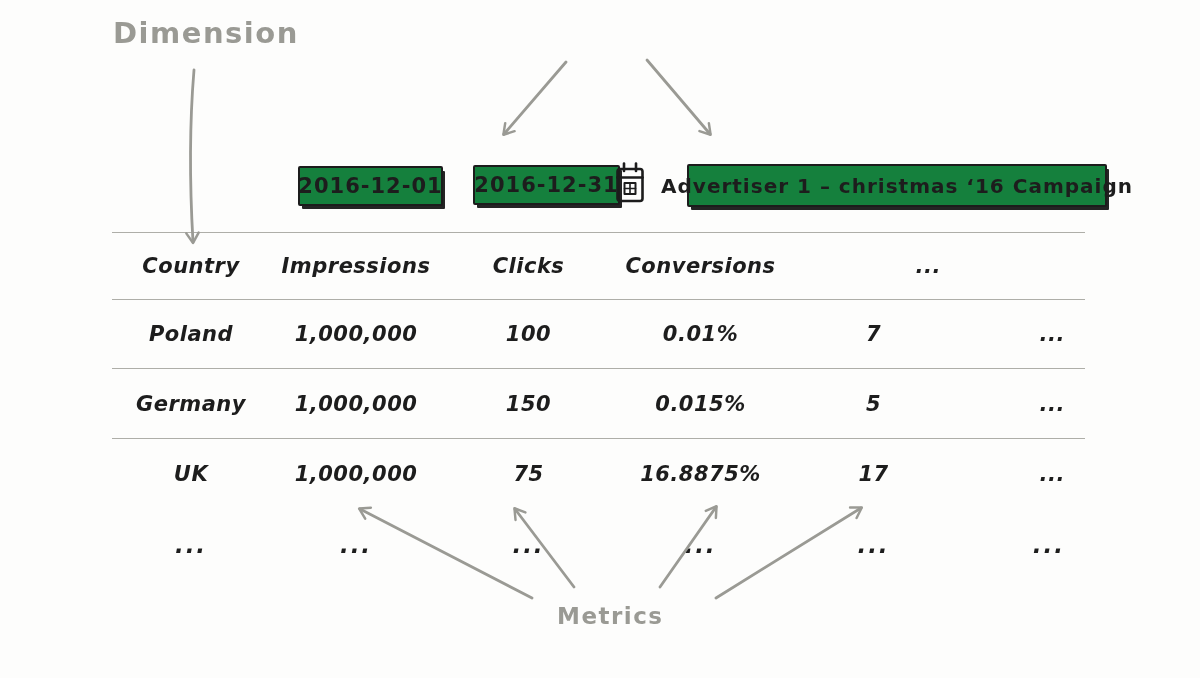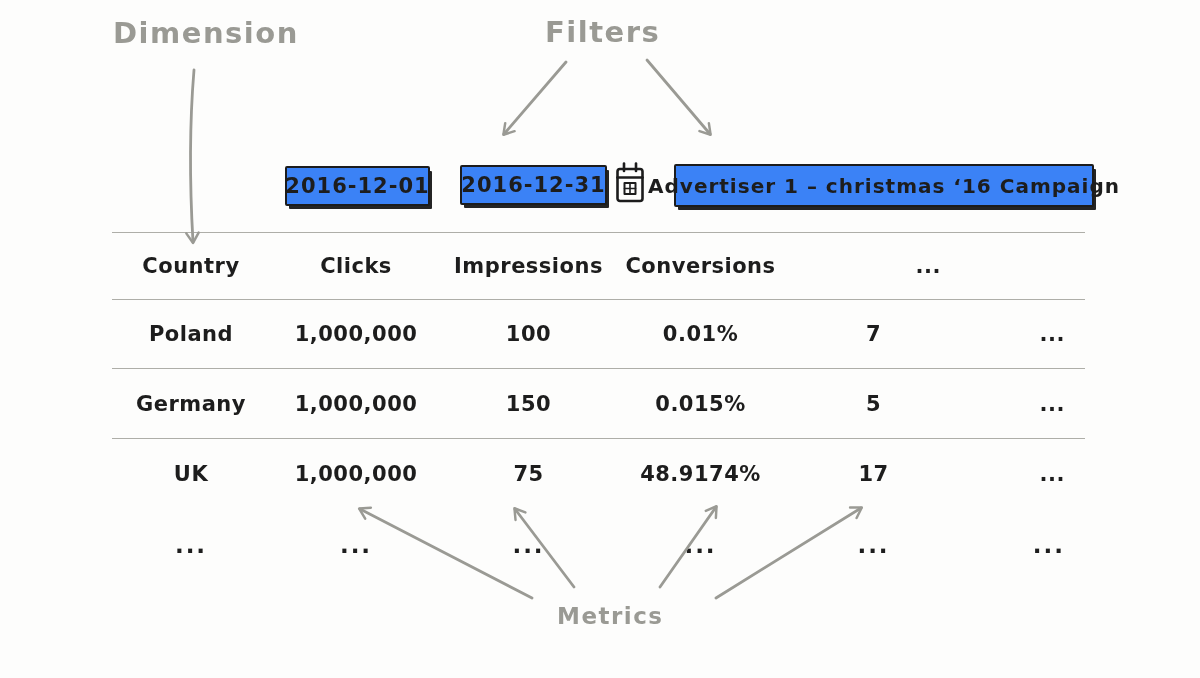--- a/index.html
+++ b/index.html
@@ -29,33 +29,34 @@
     position: absolute;
     left: 0; top: 0;
     width: 1200px; height: 678px;
     pointer-events: none;
     z-index: 4;
   }
 
   
   .filter-box {
     position: absolute;
-    background: #3b82f6;
+    background: #15803d;
     border: 2px solid #1c1c1c;
     border-radius: 2px;
     box-shadow: 3px 4px 0 -1px #242424;
     display: flex;
     align-items: center;
     justify-content: center;
     font-weight: 700;
     font-size: 21px;
     letter-spacing: 1px;
     white-space: nowrap;
     cursor: pointer;
     z-index: 3;
+    margin-left: 13px;
   }
   #filter-start  { left: 285px; top: 166px; width: 141px; height: 36px; }
   #filter-end    { left: 460px; top: 165px; width: 143px; height: 36px; }
   #filter-campaign { left: 674px; top: 164px; width: 416px; height: 39px; font-size: 20px; }
 
   #calendar-icon {
     position: absolute;
     left: 615px; top: 161px;
     width: 30px; height: 44px;
     cursor: pointer;
@@ -73,36 +74,36 @@
     display: grid;
     grid-template-columns: 158px 172px 173px 171px 175px 124px;
     align-items: center;
   }
   .t-row > div {
     text-align: center;
     font-weight: 700;
     font-size: 21px;
     letter-spacing: 0.5px;
     white-space: nowrap;
+    font-style: italic;
   }
   .t-row > div:last-child { text-align: right; padding-right: 20px; }
   .row-header { height: 66px; border-top: 1.5px solid #aeaea8; border-bottom: 1.5px solid #aeaea8; }
   .row-1      { height: 68px; border-bottom: 1.5px solid #aeaea8; }
   .row-2      { height: 69px; border-bottom: 1.5px solid #aeaea8; }
   .row-3      { height: 70px; }
   .row-4      { height: 72px; }
   .row-4 > div, .dots { font-size: 23px; letter-spacing: 2px; }
 </style>
 </head>
 <body>
 
 <div id="stage">
 
   <div class="annot" style="left:113px; top:16px;">Dimension</div>
-  <div class="annot" style="left:545px; top:15px;">Filters</div>
   <div class="annot" style="left:557px; top:603px; font-size:23px;">Metrics</div>
 
   <svg id="arrow-layer" viewBox="0 0 1200 678" xmlns="http://www.w3.org/2000/svg">
     <defs>
       <marker id="ah" viewBox="0 0 20 20" refX="14" refY="10" markerWidth="19" markerHeight="19" orient="auto" markerUnits="userSpaceOnUse">
         <path d="M4.5,3.5 L15,10 L4.5,16.5" fill="none" stroke="#9a9a94" stroke-width="2.6" stroke-linecap="round" stroke-linejoin="round"></path>
       </marker>
     </defs>
     <g fill="none" stroke="#9a9a94" stroke-width="2.8" stroke-linecap="round">
       <path d="M194,70 C189,130 190,190 193,242" marker-end="url(#ah)"></path>
@@ -128,22 +129,22 @@
       <line x1="15" y1="22" x2="15" y2="33" stroke-width="1.6"></line>
       <line x1="9.5" y1="27.5" x2="20.5" y2="27.5" stroke-width="1.6"></line>
     </g>
   </svg>
 
   <div id="filter-campaign" class="filter-box">Advertiser 1 – christmas ‘16 Campaign</div>
 
   <div id="report-table">
     <div class="t-row row-header">
       <div>Country</div>
+      <div>Impressions</div>
       <div>Clicks</div>
-      <div>Impressions</div>
       <div>Conversions</div>
       <div class="dots">...</div>
     </div>
 
     <div class="t-row row-1">
       <div>Poland</div>
       <div>1,000,000</div>
       <div>100</div>
       <div>0.01%</div>
       <div>7</div>
@@ -156,21 +157,21 @@
       <div>150</div>
       <div>0.015%</div>
       <div>5</div>
       <div class="dots">...</div>
     </div>
 
     <div class="t-row row-3">
       <div>UK</div>
       <div>1,000,000</div>
       <div>75</div>
-      <div>48.9174%</div>
+      <div>16.8875%</div>
       <div>17</div>
       <div class="dots">...</div>
     </div>
 
     <div class="t-row row-4">
       <div>...</div>
       <div>...</div>
       <div>...</div>
       <div>...</div>
       <div>...</div>

